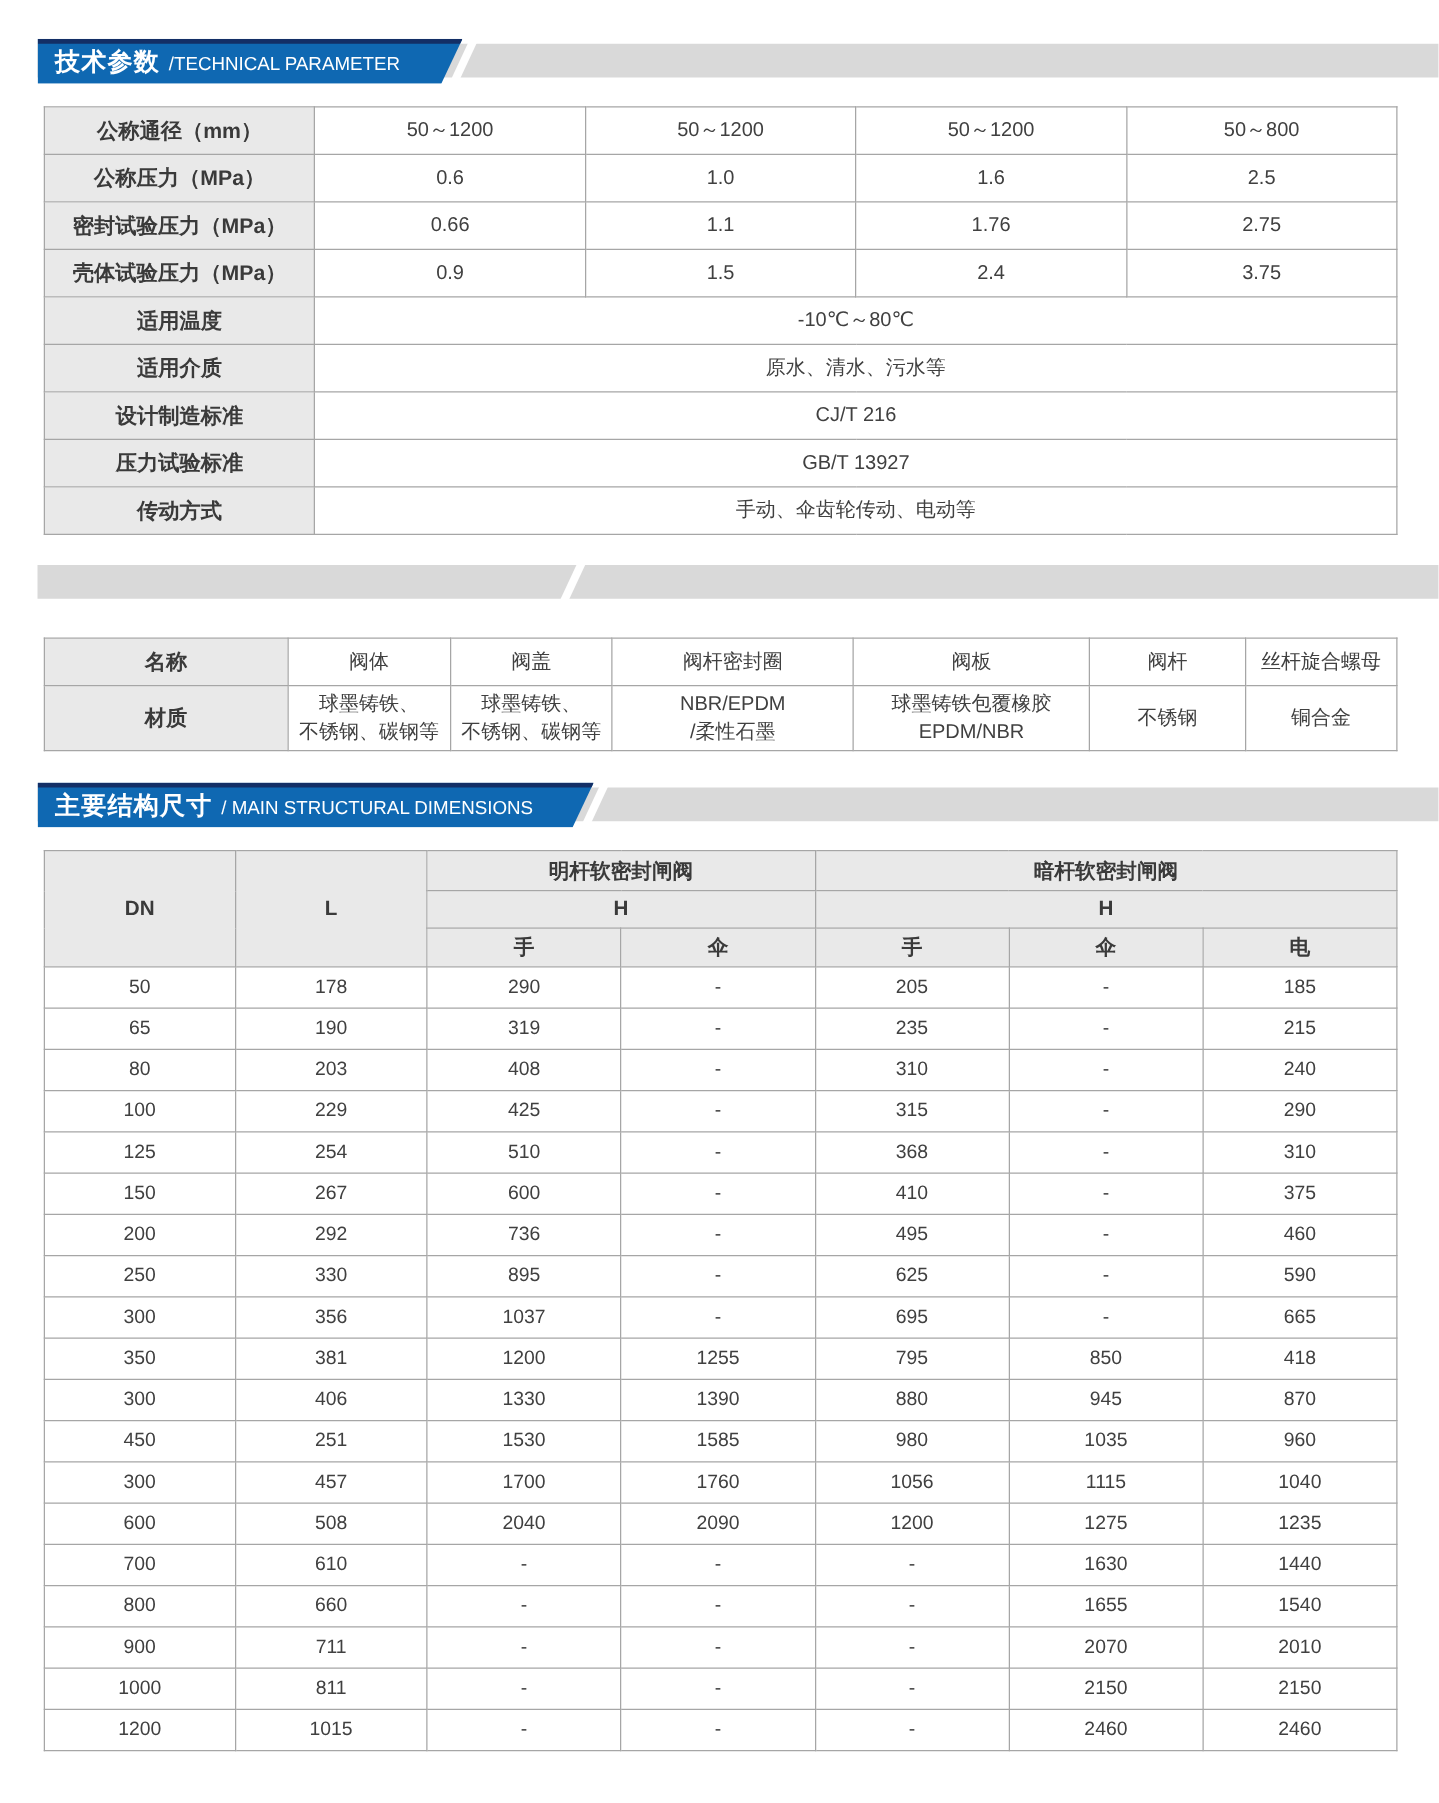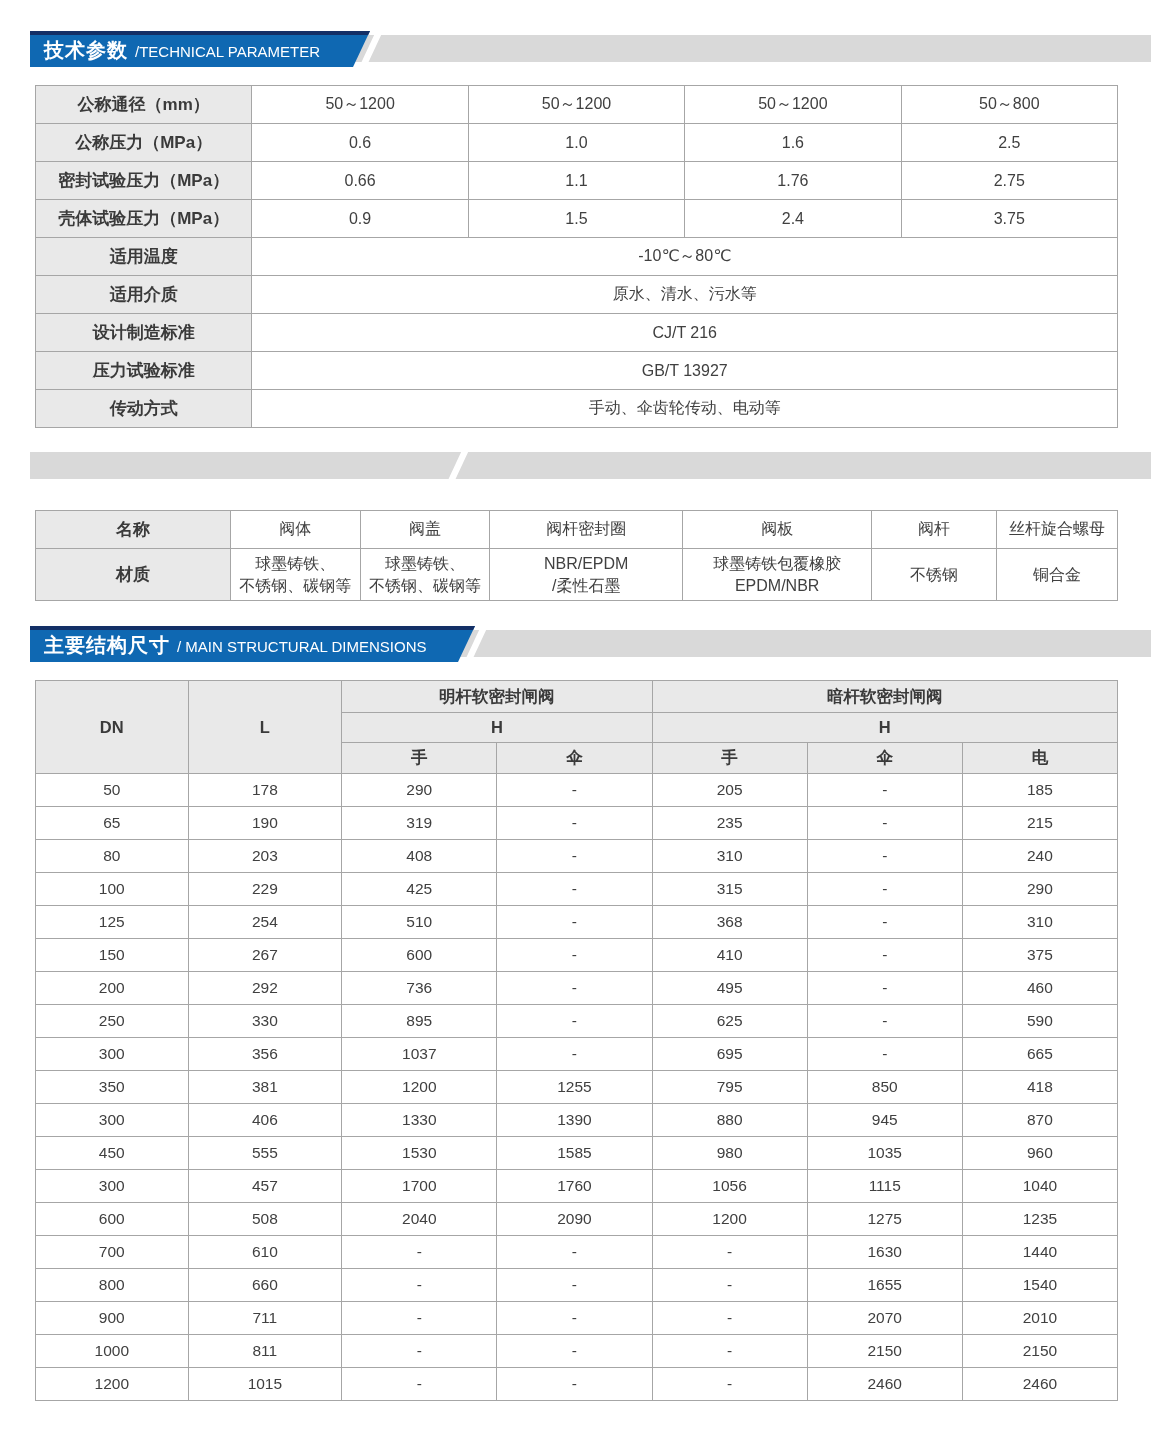--- a/index.html
+++ b/index.html
@@ -286,21 +286,21 @@
           <td class="val">300</td>
           <td class="val">406</td>
           <td class="val">1330</td>
           <td class="val">1390</td>
           <td class="val">880</td>
           <td class="val">945</td>
           <td class="val">870</td>
         </tr>
         <tr>
           <td class="val">450</td>
-          <td class="val">555</td>
+          <td class="val">251</td>
           <td class="val">1530</td>
           <td class="val">1585</td>
           <td class="val">980</td>
           <td class="val">1035</td>
           <td class="val">960</td>
         </tr>
         <tr>
           <td class="val">300</td>
           <td class="val">457</td>
           <td class="val">1700</td>

